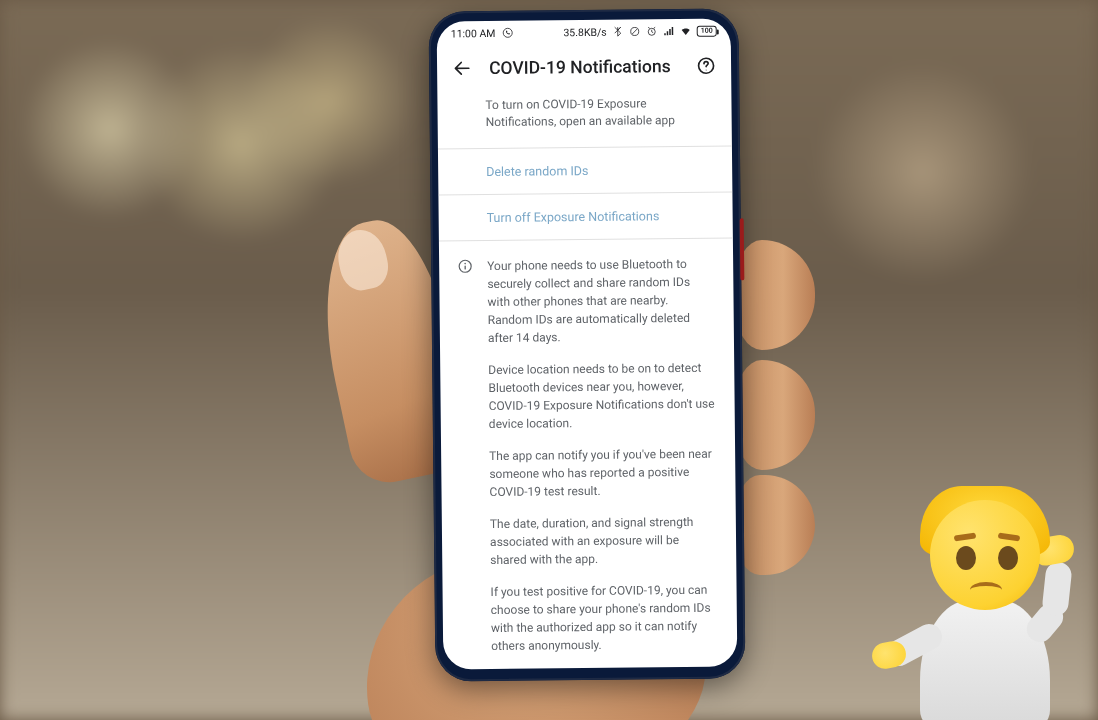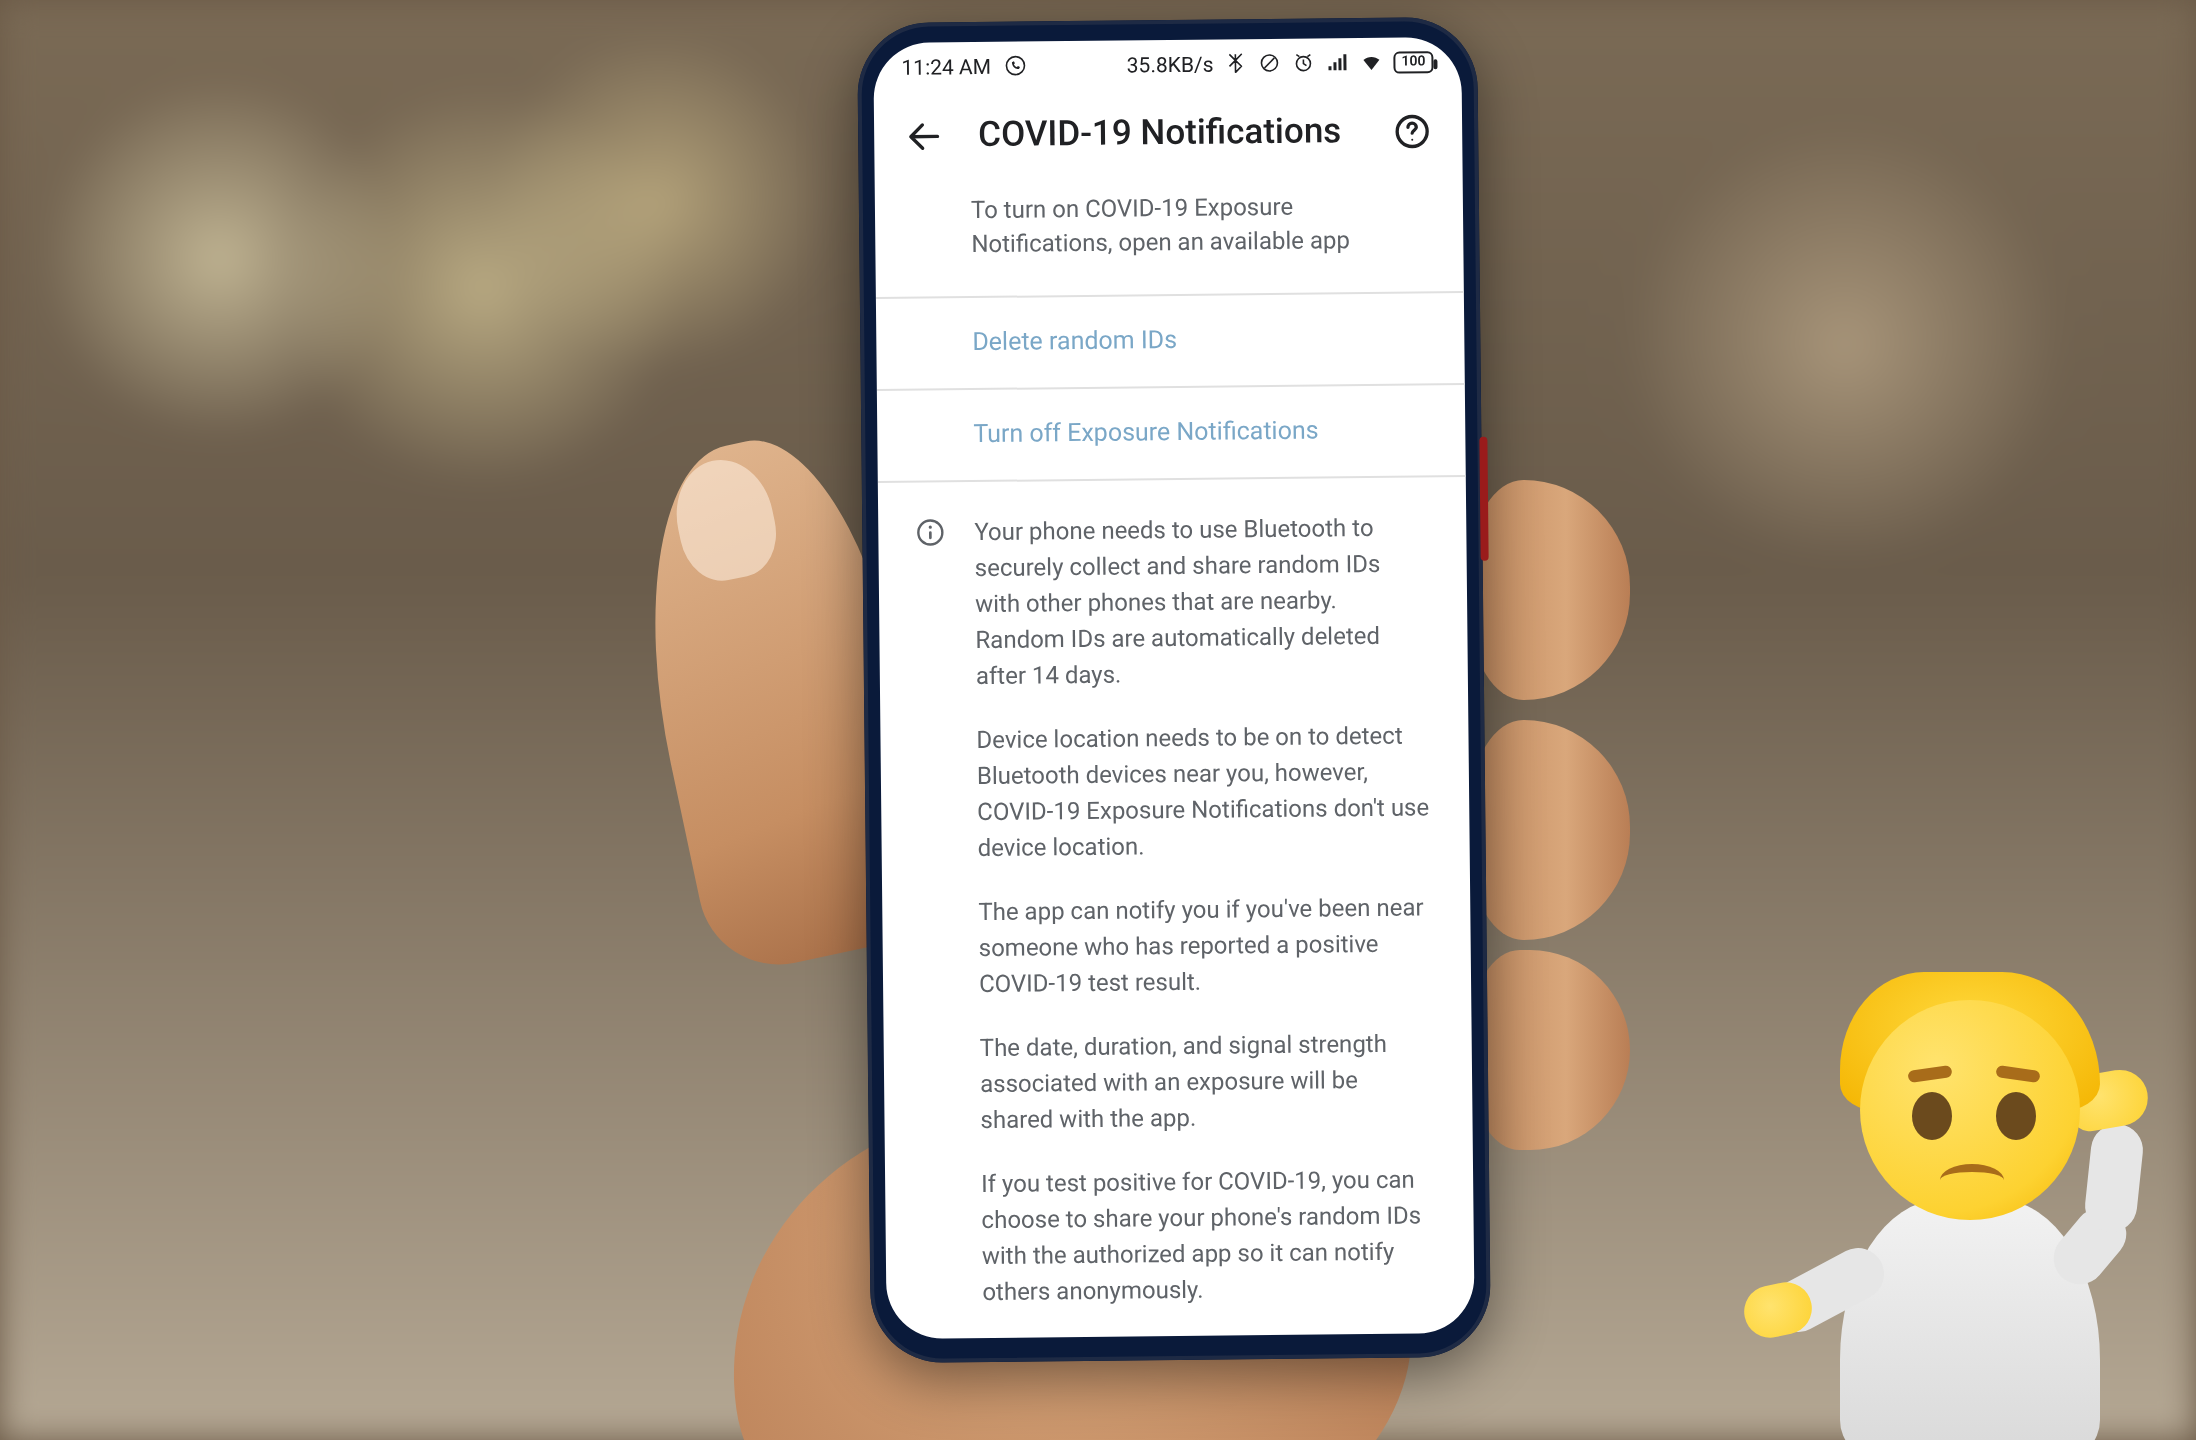--- a/index.html
+++ b/index.html
@@ -244,21 +244,21 @@
     <div class="finger f3"></div>
   </div>
   <div class="thumb"></div>
 </div>
 
 <div class="phone">
   <div class="screen">
 
     <div class="status-bar">
       <div class="status-left">
-        <span>11:24 AM</span>
+        <span>11:00 AM</span>
         <span class="mini-icon">
           <svg viewBox="0 0 24 24">
               <circle cx="12" cy="12" r="9" fill="none" stroke="#202124" stroke-width="1.6"></circle>
               <path d="M8.5 8.5c0 4 3 7 7 7l1-2-2-1-1 1c-1.5-0.5-2.5-1.5-3-3l1-1-1-2z" fill="#202124"></path>
             </svg>
         </span>
       </div>
       <div class="status-right">
         <span>35.8KB/s</span>
         <span class="mini-icon">

